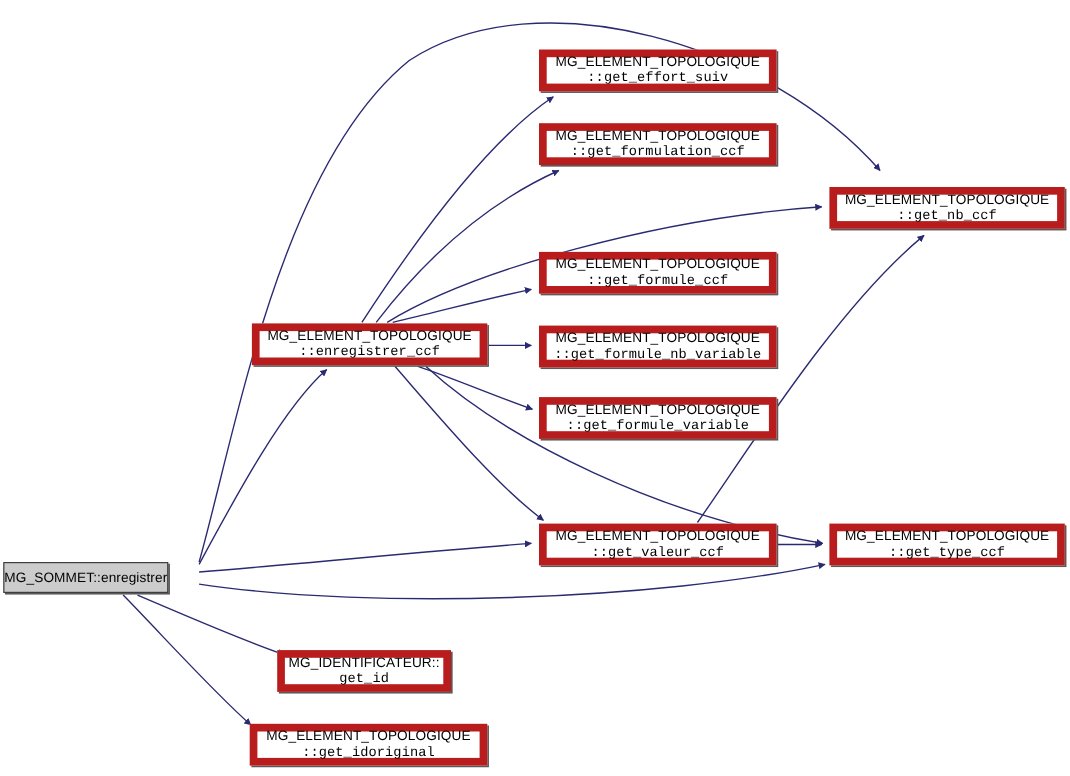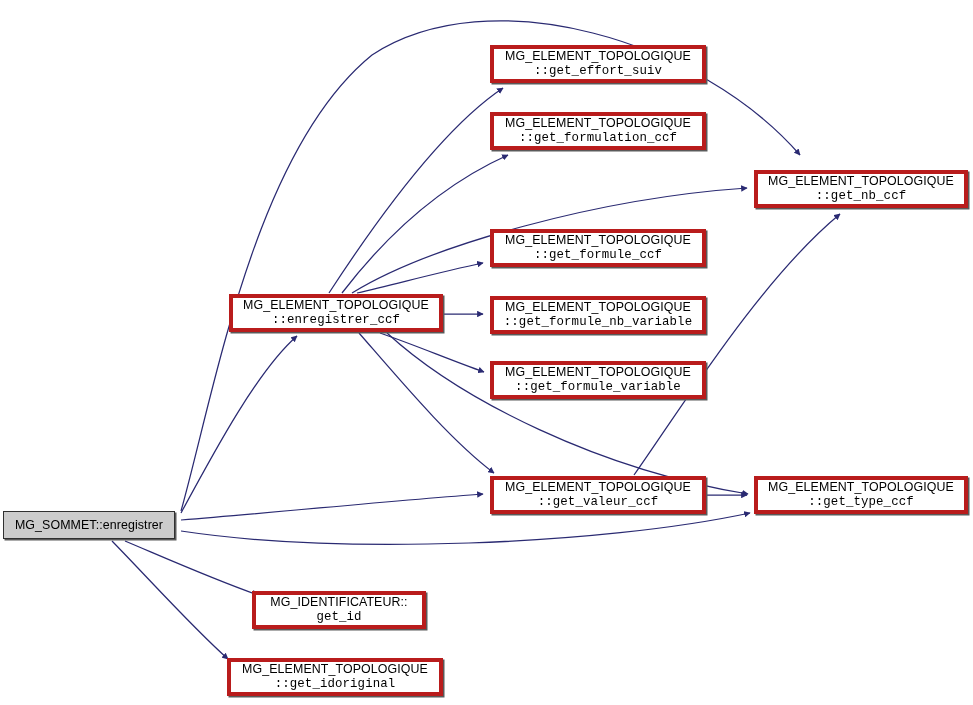--- a/index.html
+++ b/index.html
@@ -22,21 +22,21 @@
     position: absolute;
     left: 0;
     top: 0;
     width: 973px;
     height: 705px;
     pointer-events: none;
   }
   .node {
     position: absolute;
     box-sizing: border-box;
-    border: 4px solid #b91c1c;
+    border: 7px solid #b91c1c;
     background: #ffffff;
     display: flex;
     flex-direction: column;
     align-items: center;
     justify-content: center;
     text-align: center;
     font-size: 12.4px;
     line-height: 15px;
     color: #000000;
     letter-spacing: 0.1px;
@@ -78,21 +78,21 @@
         <path d="M 357 293 C 400 283 440 272 483 263" marker-end="url(#arrowhead)"></path>
         <path d="M 444 314 L 483 314" marker-end="url(#arrowhead)"></path>
         <path d="M 380 333 C 415 345 450 360 484 372" marker-end="url(#arrowhead)"></path>
         <path d="M 359 333 C 400 380 450 440 494 473" marker-end="url(#arrowhead)"></path>
         <path d="M 387 333 C 460 400 600 470 748 494" marker-end="url(#arrowhead)"></path>
         <path d="M 707 495 L 747 495" marker-end="url(#arrowhead)"></path>
         <path d="M 634 475 C 680 410 760 280 840 214" marker-end="url(#arrowhead)"></path>
       </g>
   </svg>
   <div id="node-layer">
-      <div class="node root" style="left: 3px; top: 511px; width: 172px; height: 28px;">
+      <div class="node root" style="left: 3px; top: 511px; width: 150px; height: 28px;">
         <span class="ln">MG_SOMMET::enregistrer</span>
       </div>
       <div class="node" style="left: 229px; top: 294px; width: 214px; height: 38px;">
         <span class="ln">MG_ELEMENT_TOPOLOGIQUE</span>
         <span class="ln2">::enregistrer_ccf</span>
       </div>
       <div class="node" style="left: 490px; top: 45px; width: 216px; height: 38px;">
         <span class="ln">MG_ELEMENT_TOPOLOGIQUE</span>
         <span class="ln2">::get_effort_suiv</span>
       </div>
@@ -117,21 +117,21 @@
         <span class="ln2">::get_formule_variable</span>
       </div>
       <div class="node" style="left: 490px; top: 476px; width: 216px; height: 38px;">
         <span class="ln">MG_ELEMENT_TOPOLOGIQUE</span>
         <span class="ln2">::get_valeur_ccf</span>
       </div>
       <div class="node" style="left: 754px; top: 476px; width: 214px; height: 38px;">
         <span class="ln">MG_ELEMENT_TOPOLOGIQUE</span>
         <span class="ln2">::get_type_ccf</span>
       </div>
-      <div class="node" style="left: 252px; top: 591px; width: 174px; height: 38px;">
+      <div class="node" style="left: 252px; top: 591px; width: 158px; height: 38px;">
         <span class="ln">MG_IDENTIFICATEUR::</span>
         <span class="ln2">get_id</span>
       </div>
       <div class="node" style="left: 227px; top: 658px; width: 216px; height: 38px;">
         <span class="ln">MG_ELEMENT_TOPOLOGIQUE</span>
         <span class="ln2">::get_idoriginal</span>
       </div>
     </div>
 </div>
 

